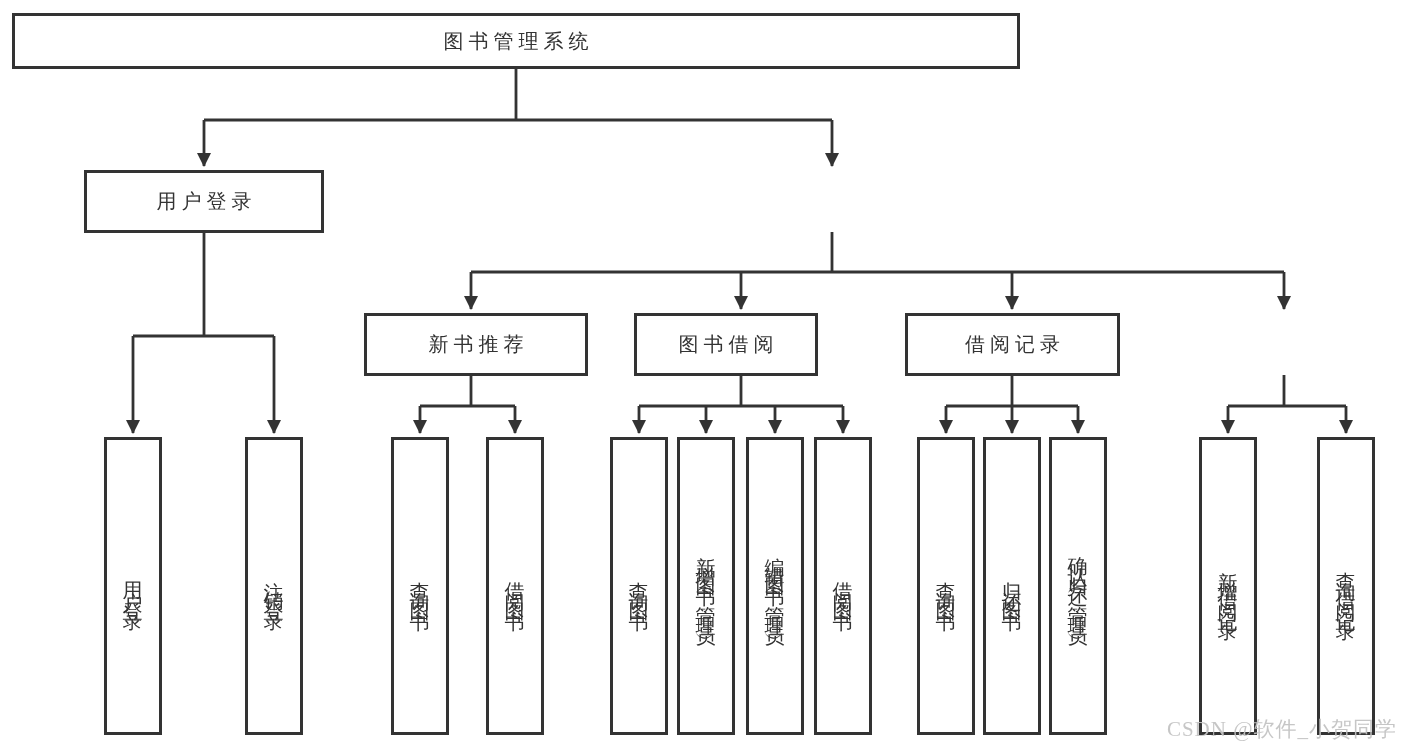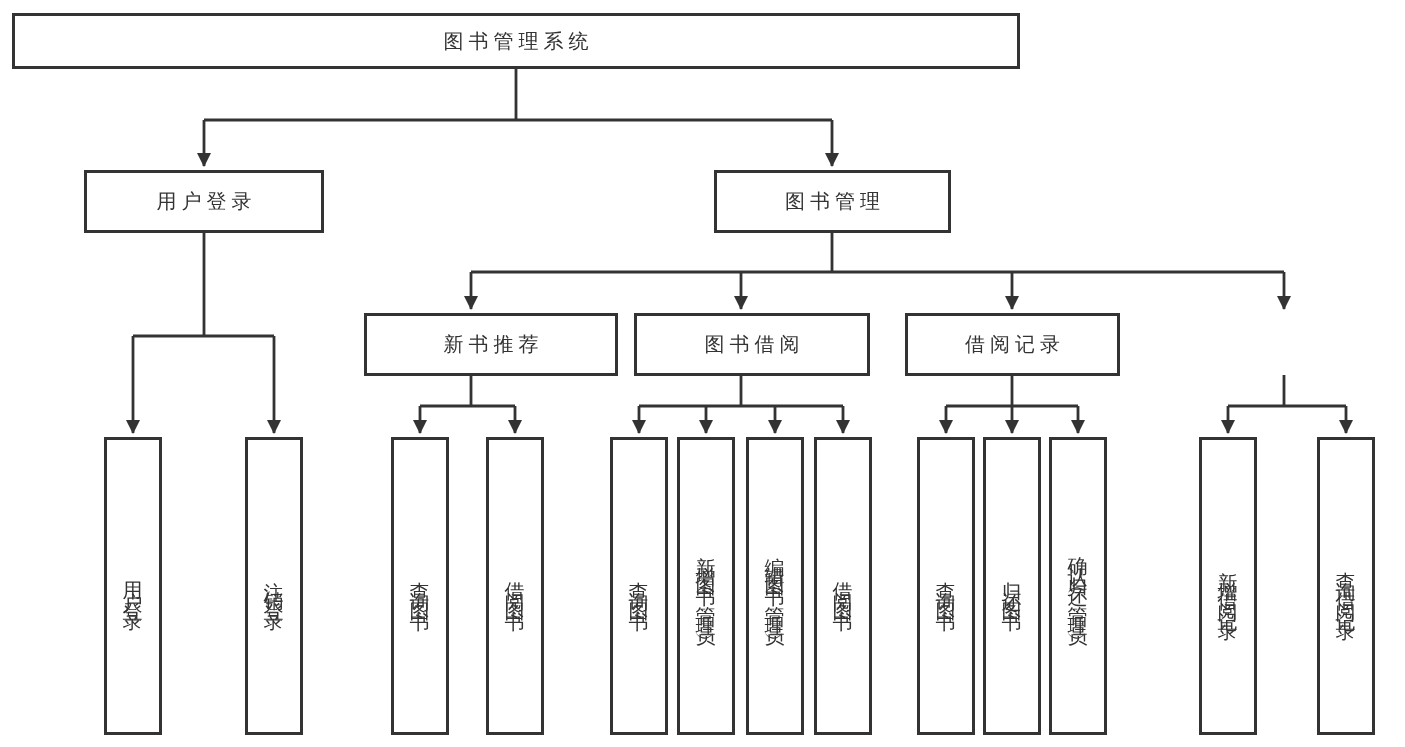--- a/index.html
+++ b/index.html
@@ -35,22 +35,22 @@
   .leaf {
     writing-mode: vertical-lr;
     letter-spacing: 10px;
     text-indent: 0;
     white-space: normal;
     line-height: 1;
   }
   .node-root    { left: 12px;   top: 13px;  width: 1008px; height: 56px; }
   .node-l2-a    { left: 84px;   top: 170px; width: 240px;  height: 63px; }
   .node-l2-b    { left: 714px;  top: 170px; width: 237px;  height: 63px; }
-  .node-l3-a    { left: 364px;  top: 313px; width: 254px;  height: 63px; }
-  .node-l3-b    { left: 634px;  top: 313px; width: 236px;  height: 63px; }
+  .node-l3-a    { left: 364px;  top: 313px; width: 224px;  height: 63px; }
+  .node-l3-b    { left: 634px;  top: 313px; width: 184px;  height: 63px; }
   .node-l3-c    { left: 905px;  top: 313px; width: 215px;  height: 63px; }
   .node-l3-d    { left: 1176px; top: 313px; width: 216px;  height: 63px; }
   .leaf { top: 437px; width: 58px; height: 298px; }
   .leaf-1  { left: 104px; }
   .leaf-2  { left: 245px; }
   .leaf-3  { left: 391px; }
   .leaf-4  { left: 486px; }
   .leaf-5  { left: 610px; }
   .leaf-6  { left: 677px; }
   .leaf-7  { left: 746px; }
@@ -114,21 +114,20 @@
 
       <path d="M1284,375 V406 M1228,406 H1346"></path>
       <line x1="1228" y1="406" x2="1228" y2="433" marker-end="url(#arrow)"></line>
       <line x1="1346" y1="406" x2="1346" y2="433" marker-end="url(#arrow)"></line>
     </g>
   </svg>
 
   <div class="node node-root">图书管理系统</div>
 
   <div class="node node-l2-a">用户登录</div>
-  <div class="node node-l2-b">图书管理</div>
 
   <div class="node node-l3-a">新书推荐</div>
   <div class="node node-l3-b">图书借阅</div>
   <div class="node node-l3-c">借阅记录</div>
 
   <div class="node leaf leaf-1">用户登录</div>
   <div class="node leaf leaf-2">注销登录</div>
 
   <div class="node leaf leaf-3">查询图书</div>
   <div class="node leaf leaf-4">借阅图书</div>
@@ -138,13 +137,14 @@
   <div class="node leaf leaf-7">编辑图书（管理员）</div>
   <div class="node leaf leaf-8">借阅图书</div>
 
   <div class="node leaf leaf-9">查询图书</div>
   <div class="node leaf leaf-10">归还图书</div>
   <div class="node leaf leaf-11">确认归还（管理员）</div>
 
   <div class="node leaf leaf-12">新增借阅记录</div>
   <div class="node leaf leaf-13">查询借阅记录</div>
 
+  <div class="watermark">CSDN @软件_小贺同学</div>
 </div>
 
 </body></html>

